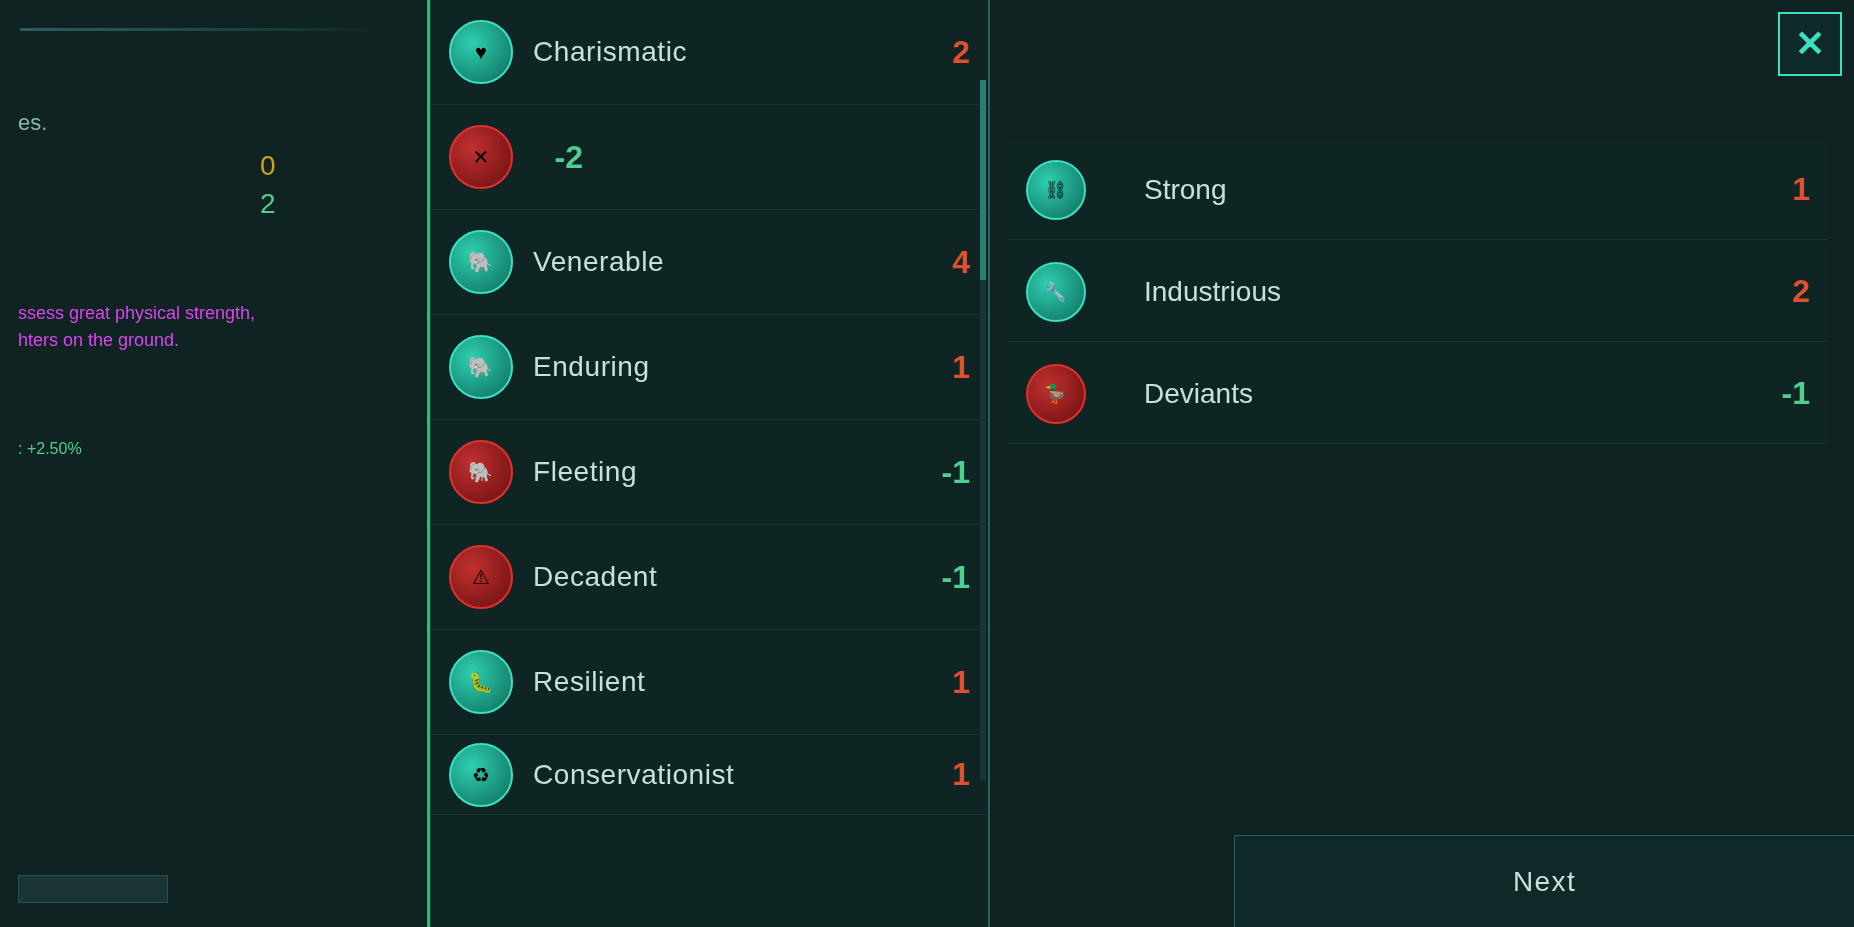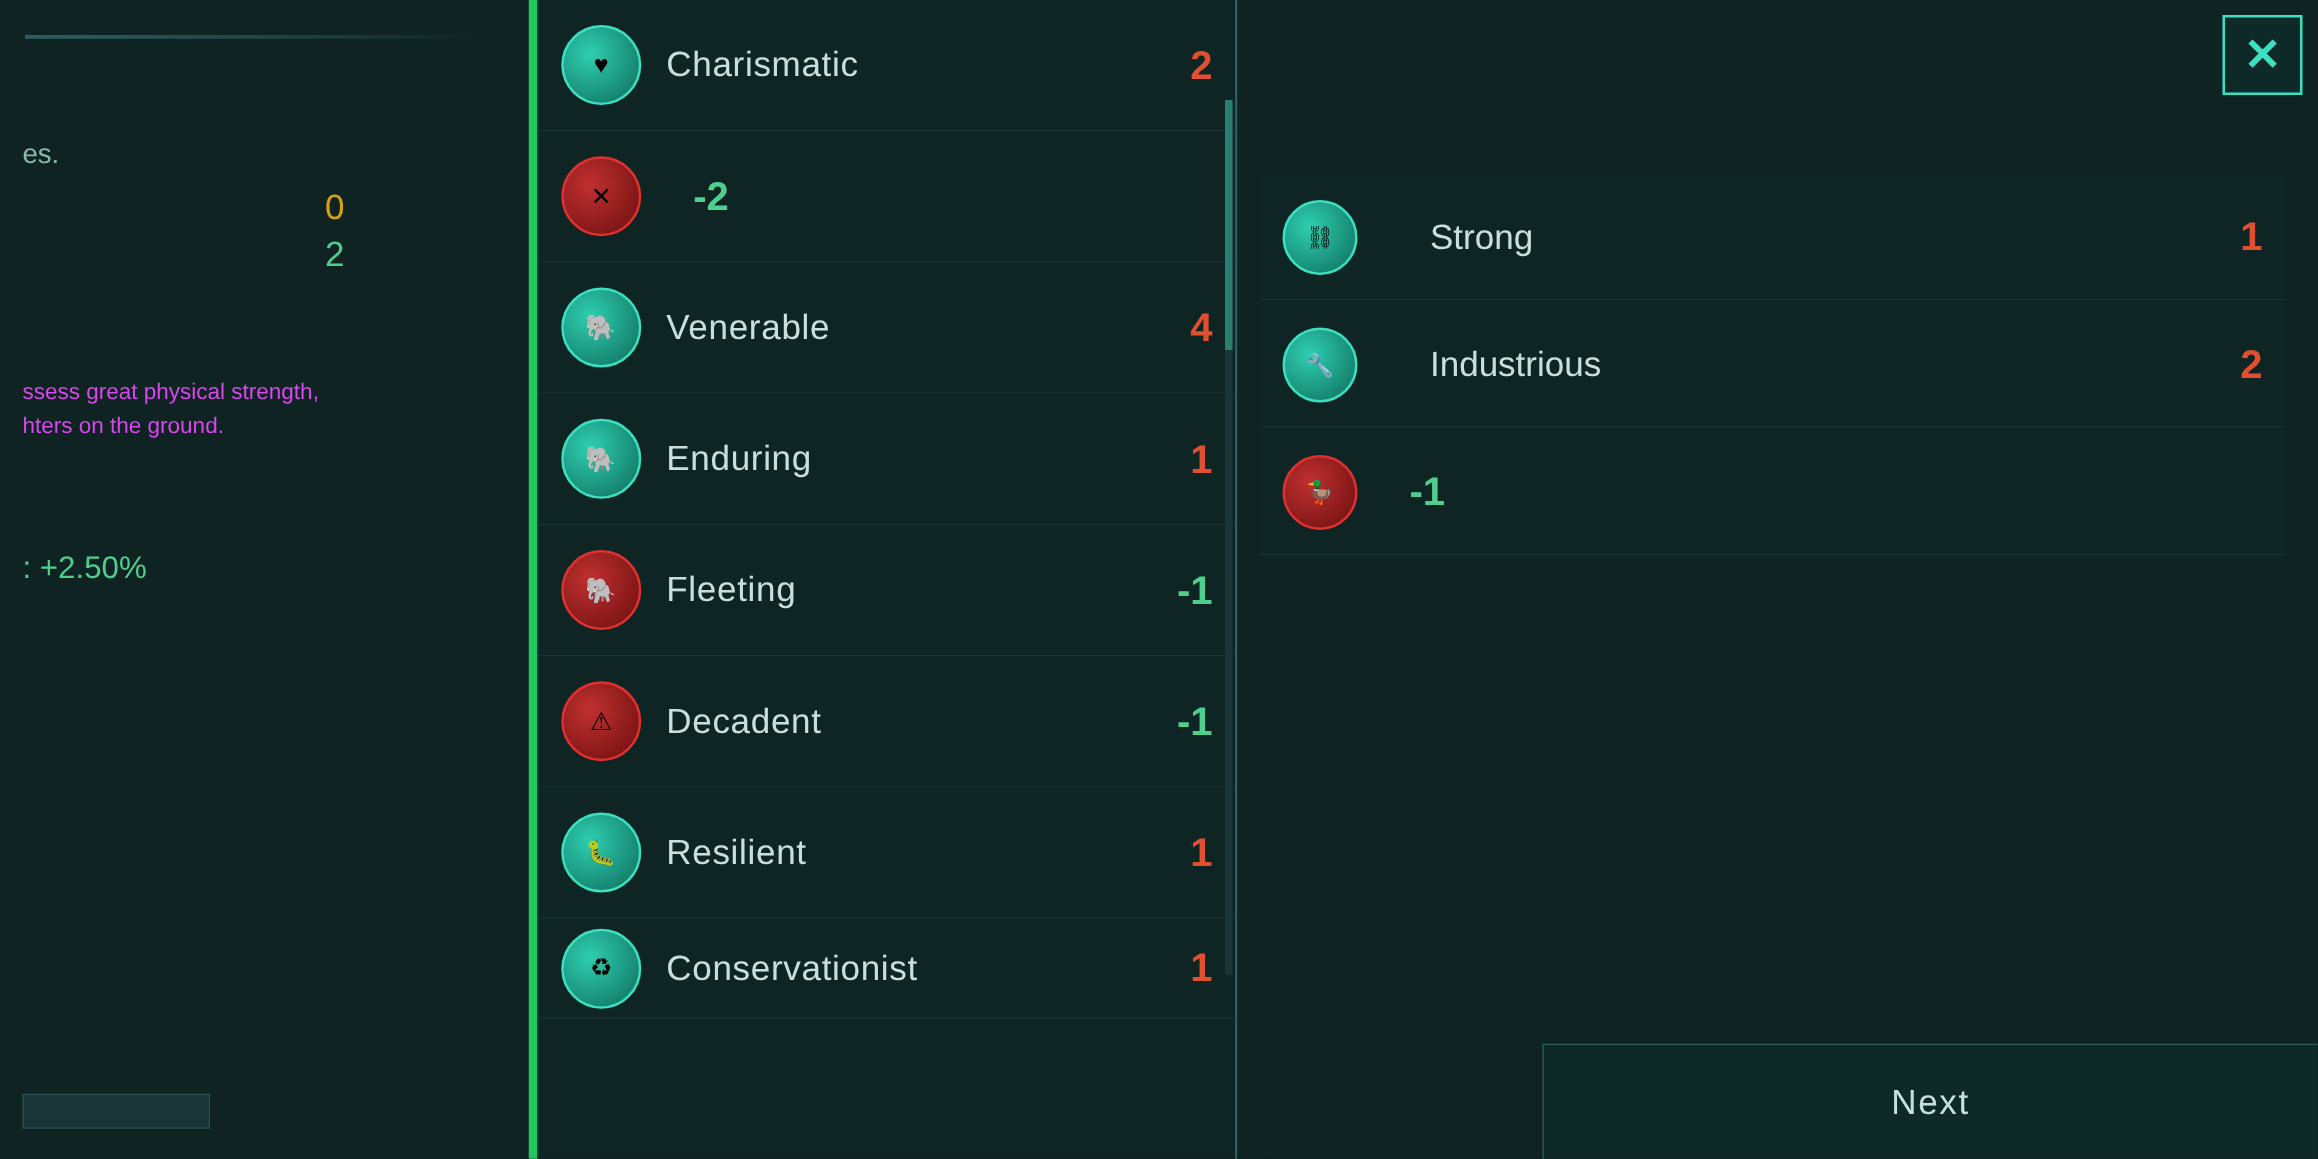--- a/index.html
+++ b/index.html
@@ -14,21 +14,21 @@
     }
 
     
     .left-panel {
       position: absolute;
       left: 0;
       top: 0;
       width: 430px;
       height: 927px;
       background-color: #0e2322;
-      border-right: 7px solid #22c55e;
+      border-right: 3px solid #22c55e;
     }
 
     .left-panel-bar {
       position: absolute;
       top: 28px;
       left: 20px;
       width: 370px;
       height: 3px;
       background: linear-gradient(to right, #2a6060, #1e4040 60%, transparent);
     }
@@ -65,21 +65,21 @@
       font-size: 18px;
       line-height: 1.5;
       width: 390px;
     }
 
     .left-bonus {
       position: absolute;
       top: 440px;
       left: 18px;
       color: #4ecf8e;
-      font-size: 25px;
+      font-size: 16px;
     }
 
     .left-bottom-bar {
       position: absolute;
       bottom: 24px;
       left: 18px;
       width: 150px;
       height: 28px;
       background-color: #1a3535;
       border: 1px solid #2a5050;
@@ -346,20 +346,21 @@
         <span class="selected-name">Strong</span>
         <span class="selected-value value-positive">1</span>
       </div>
       <div class="selected-item">
         <div class="selected-icon icon-teal" style="font-size: 18px;">🔧</div>
         <span class="selected-name">Industrious</span>
         <span class="selected-value value-positive">2</span>
       </div>
       <div class="selected-item">
         <div class="selected-icon icon-red" style="font-size: 18px;">🦆</div>
+        <span class="selected-name">Deviants</span>
         <span class="selected-value value-negative">-1</span>
       </div>
     </div>
 
   <div class="close-btn">
     <span>✕</span>
   </div>
 
   <div class="next-btn">
     <span>Next</span>

